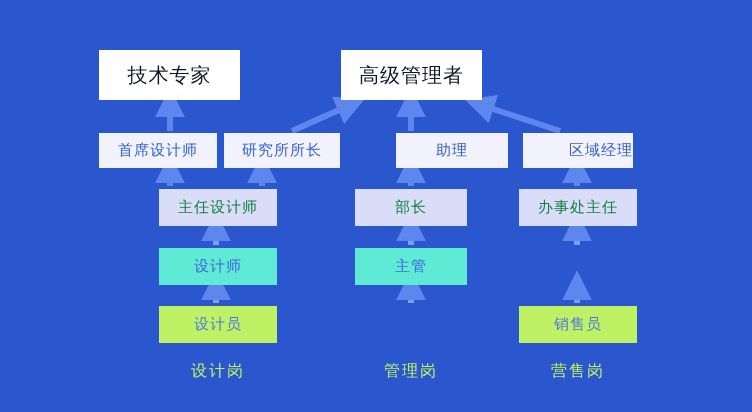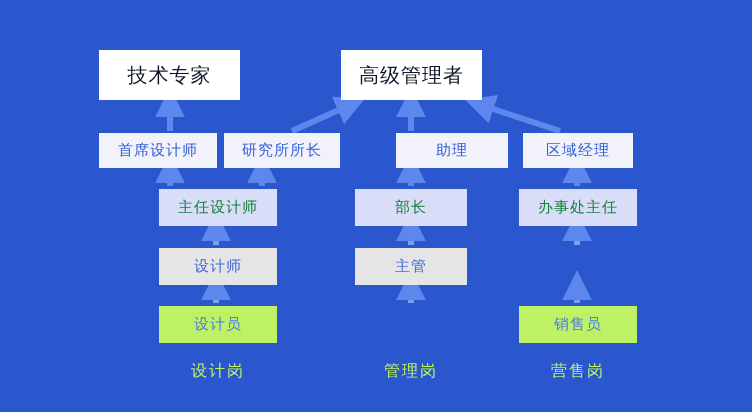--- a/index.html
+++ b/index.html
@@ -44,21 +44,21 @@
     font-size: 15px;
   }
   
   .tier-3 {
     background: #d9ddf7;
     color: #15803d;
     font-size: 15px;
   }
   
   .tier-4 {
-    background: #e5e5e5;
+    background: #5eead4;
     color: #4069dc;
     font-size: 15px;
   }
   
   .tier-5 {
     background: #bef264;
     color: #4e79e4;
     font-size: 15px;
   }
   .col-label {
@@ -146,21 +146,21 @@
   <div class="node tier-2" style="left:355px; top:133px; width:112px; height:35px;margin-left:41px;">
     <span>助理</span>
   </div>
   <div class="node tier-4" style="left:355px; top:248px; width:112px; height:37px;">
     <span>主管</span>
   </div>
   <div class="node tier-3" style="left:355px; top:189px; width:112px; height:37px;">
     <span>部长</span>
   </div>
 
-  <div class="node tier-2" style="left:523px; top:133px; width:110px; height:35px;">
+  <div class="node tier-2" style="left:523px; top:133px; width:110px; height:35px;justify-content:flex-end;">
     <span>区域经理</span>
   </div>
   <div class="node tier-3" style="left:519px; top:189px; width:118px; height:37px;">
     <span>办事处主任</span>
   </div>
   <div class="node tier-5" style="left:519px; top:306px; width:118px; height:37px;">
     <span>销售员</span>
   </div>
 
   <div class="col-label" style="left:159px; top:361px; width:118px;">

